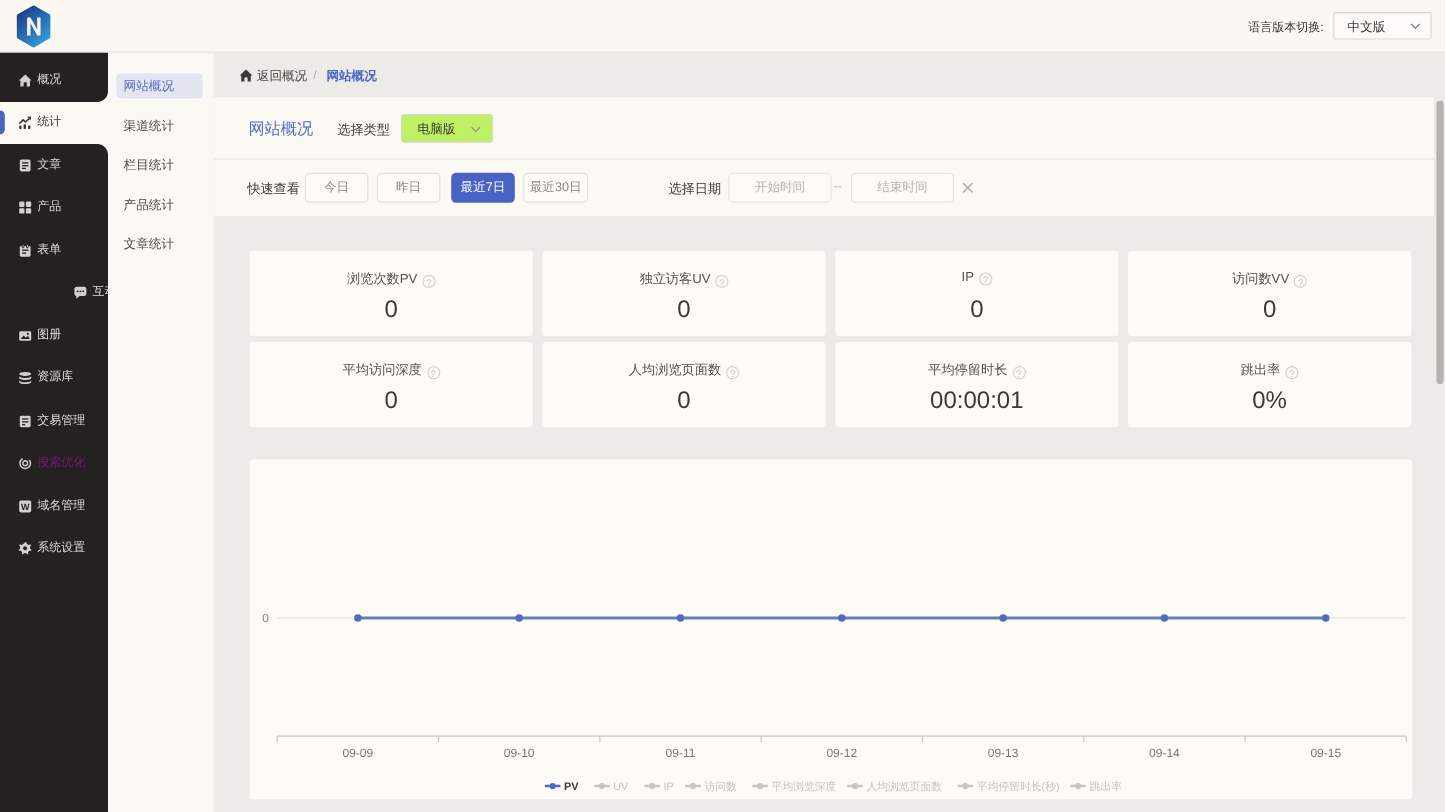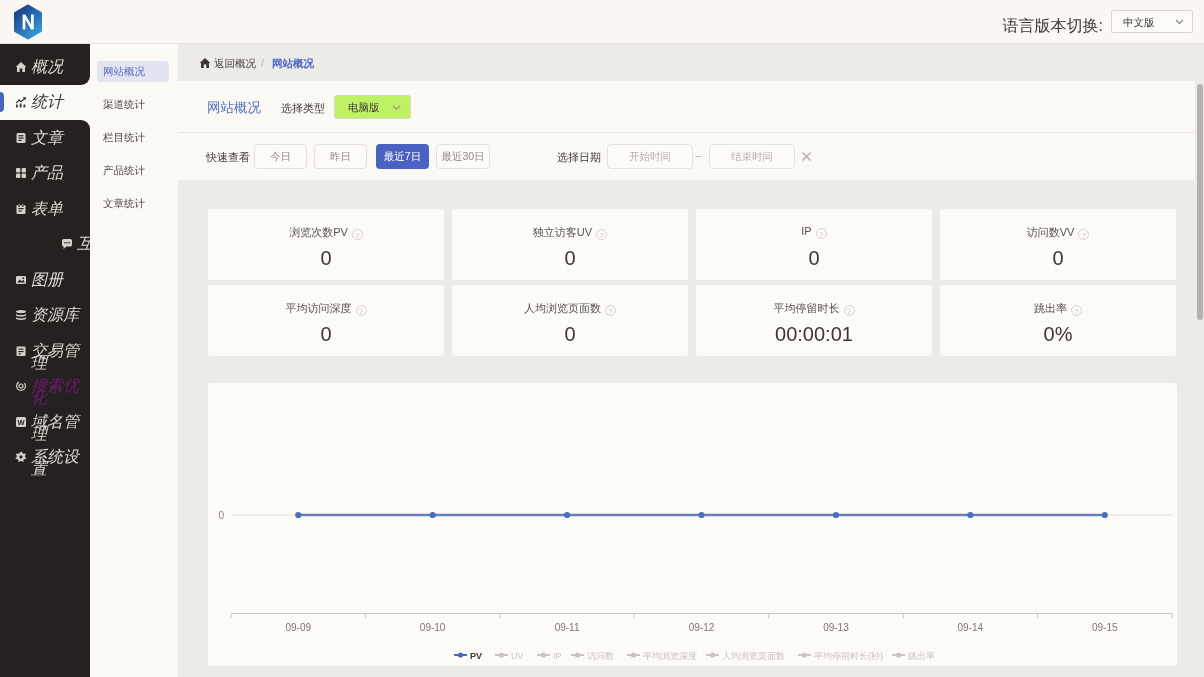--- a/index.html
+++ b/index.html
@@ -15,21 +15,21 @@
     <defs>
       <linearGradient id="lg1" x1="0.15" y1="0" x2="0.85" y2="1">
         <stop offset="0" stop-color="#1c3a84"></stop>
         <stop offset="0.5" stop-color="#2a6cb5"></stop>
         <stop offset="1" stop-color="#33a3da"></stop>
       </linearGradient>
     </defs>
     <polygon points="15,2 27.5,9.2 27.5,26.8 15,34 2.5,26.8 2.5,9.2" fill="url(#lg1)" stroke="url(#lg1)" stroke-width="3" stroke-linejoin="round"></polygon>
     <path d="M9.6 25.5 L9.6 10.5 L12.4 10.5 L18 20.5 L18 10.5 L20.8 10.5 L20.8 25.5 L18.1 25.5 L12.4 15.4 L12.4 25.5 Z" fill="#f6f8fa"></path>
   </svg>
-  <div class="abs" style="left:1103px;top:16px;font-size:16px;color:#3b3833;white-space:nowrap;transform:translateX(-100%);">语言版本切换:</div>
+  <div class="abs" style="left:1103px;top:16px;font-size:10px;color:#3b3833;white-space:nowrap;transform:translateX(-100%);">语言版本切换:</div>
   <div class="abs" style="left:1111px;top:10px;width:82px;height:23px;border:1px solid #d9d6d0;border-radius:2px;background:#fdfbf7;">
     <div class="abs" style="left:11px;top:5px;font-size:10.5px;color:#3b3833;">中文版</div>
     <svg class="abs" style="right:8px;top:8px;" width="9" height="6" viewBox="0 0 9 6">
         <polyline points="1,1 4.5,4.5 8,1" fill="none" stroke="#8a8680" stroke-width="1.2"></polyline>
       </svg>
   </div>
 </div>
 
 <div class="abs" style="left:0;top:44px;width:90px;height:633px;background:#fbf9f4;">
   <div class="abs" style="left:0;top:0;width:90px;height:40.5px;background:#242120;border-bottom-right-radius:9px;"></div>
@@ -281,19 +281,19 @@
 
 <style>
   .btn { height:25px;border:1px solid #e4e1da;border-radius:4px;background:#fdfbf6;color:#908c85;
          font-size:10.5px;text-align:center;line-height:23px; }
   .btnb{ height:25px;border-radius:4px;background:#4a63c3;color:#fff;
          font-size:10.5px;text-align:center;line-height:25px; }
   .inp { width:86px;height:25px;border:1px solid #e6e3dc;border-radius:4px;background:#fdfbf6;
          color:#b6b2ab;font-size:10.5px;text-align:center;line-height:23px; }
   .mi  { position:absolute; left:0; width:90px; height:35.5px; color:#e2dfda; }
   .mi .ic { position:absolute; left:15px; top:50%; margin-top:-6px; }
-  .mi .tx { position:absolute; left:31px; top:50%; margin-top:-6px; font-size:16px; line-height:12px;font-style:italic; }
+  .mi .tx { position:absolute; left:31px; top:50%; margin-top:-6px; font-size:10px; line-height:12px; }
   .card { position:absolute; width:236px; height:71px; background:#fdfbf6; border-radius:3px; }
   .card .t { position:absolute; left:0; width:100%; top:16px; text-align:center; font-size:11px; color:#55524d; }
   .card .q { display:inline-block; width:11px; height:11px; border:1px solid #d6d2cc; border-radius:50%;
              font-size:8px; line-height:11px; color:#c9c5bf; text-align:center; vertical-align:-2px; margin-left:4px;}
   .card .v { position:absolute; left:0; width:100%; top:38px; text-align:center; font-size:20px; color:#3b3834; }
 </style>
 
 </body></html>

